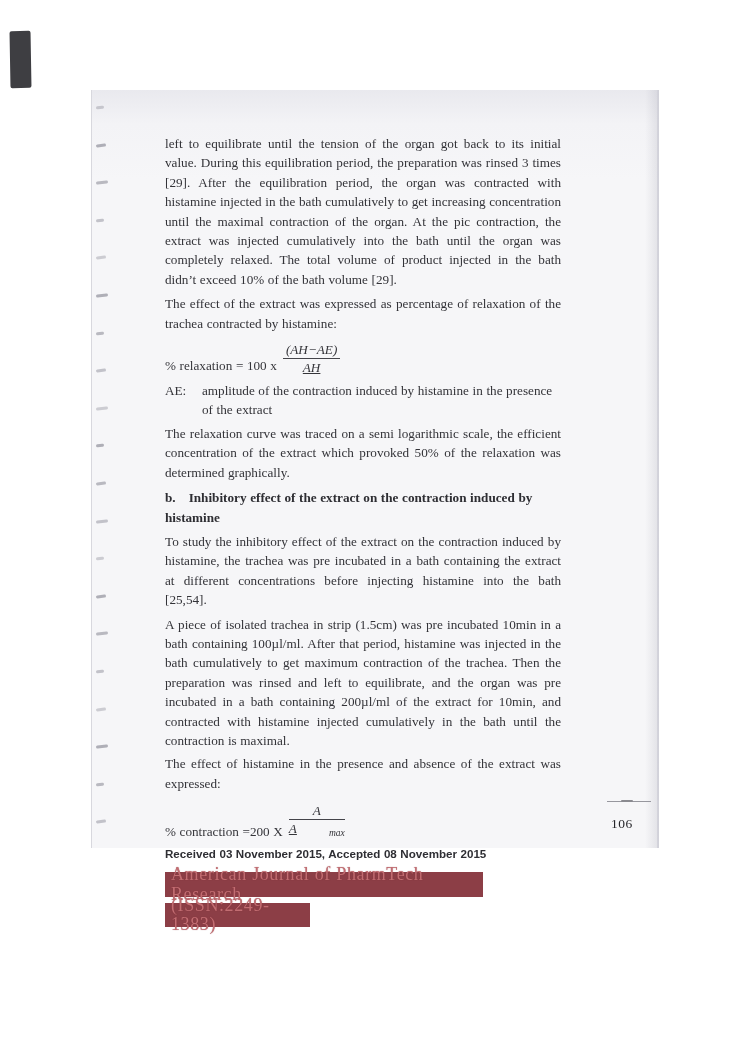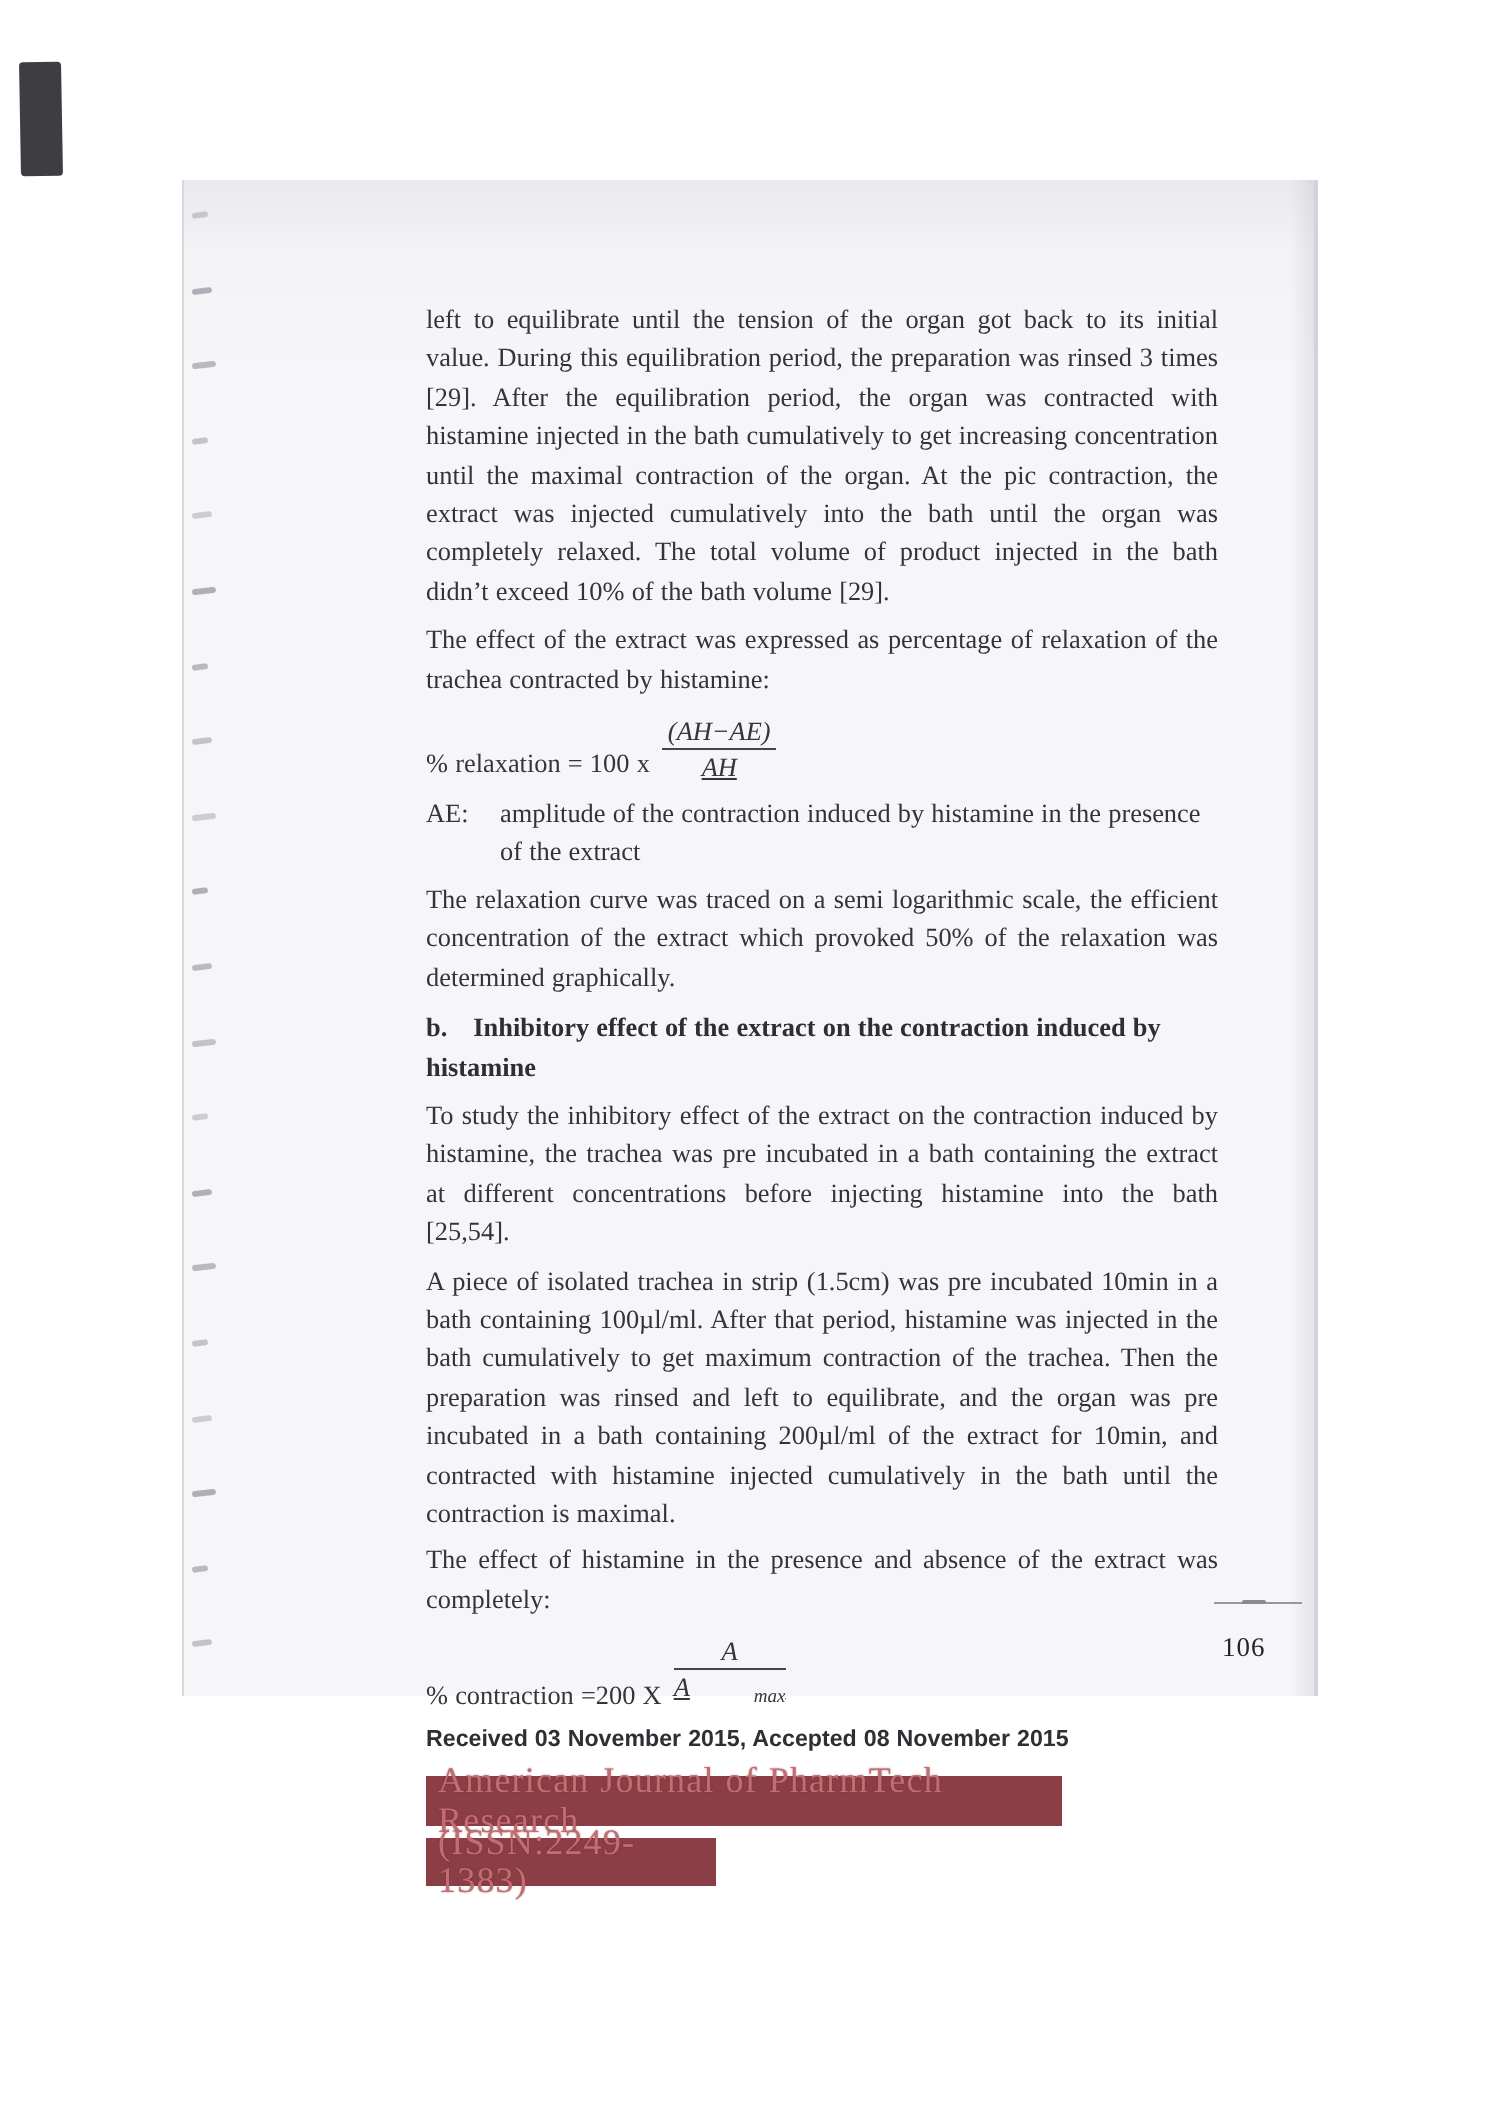--- a/index.html
+++ b/index.html
@@ -23,24 +23,23 @@
     background:linear-gradient(90deg,rgba(255,255,255,0),rgba(150,150,165,.22));
     pointer-events:none;
   }
   .bind-marks{position:absolute;left:0;top:0;width:22px;height:100%;}
   .bind-marks .mark{
     position:absolute;left:5px;height:3px;background:rgba(95,95,110,.55);
     border-radius:2px;transform:rotate(-7deg);
   }
   
   .content{
-    position:absolute;left:74px;top:60px;width:396px;
+    position:absolute;left:74px;top:44px;width:396px;
     font-size:13.2px;line-height:19.4px;color:#333338;
     word-spacing:0.3px;
-    margin-left:48px;
   }
   .p{margin:0;text-align:justify;}
   .mt5{margin-top:5px;} .mt4{margin-top:4px;}
   .formula{
     display:flex;align-items:flex-end;height:32px;margin-top:10px;
     font-size:13.2px;color:#35353a;
   }
   .formula.f2{height:40px;margin-top:8px;}
   .frac{
     display:inline-block;text-align:center;vertical-align:middle;
@@ -131,21 +130,21 @@
     <p class="p mt4">The relaxation curve was traced on a semi logarithmic scale, the efficient concentration of the extract which provoked 50% of the relaxation was determined graphically.</p>
 
     <div class="heading">
       <span class="marker">b.</span><span>Inhibitory effect of the extract on the contraction induced by histamine</span>
     </div>
 
     <p class="p mt5">To study the inhibitory effect of the extract on the contraction induced by histamine, the trachea was pre incubated in a bath containing the extract at different concentrations before injecting histamine into the bath [25,54].</p>
 
     <p class="p mt5">A piece of isolated trachea in strip (1.5cm) was pre incubated 10min in a bath containing 100µl/ml. After that period, histamine was injected in the bath cumulatively to get maximum contraction of the trachea. Then the preparation was rinsed and left to equilibrate, and the organ was pre incubated in a bath containing 200µl/ml of the extract for 10min, and contracted with histamine injected cumulatively in the bath until the contraction is maximal.</p>
 
-    <p class="p mt4">The effect of histamine in the presence and absence of the extract was completely:</p>
+    <p class="p mt4">The effect of histamine in the presence and absence of the extract was expressed:</p>
 
     <div class="formula f2">
       <span>% contraction =200 X</span>
       <span class="frac">
         <span class="num">A</span>
         <span class="den"><span>A</span><sub>max</sub></span>
       </span>
     </div>
 
     <div class="received">Received 03 November 2015, Accepted 08 November 2015</div>

